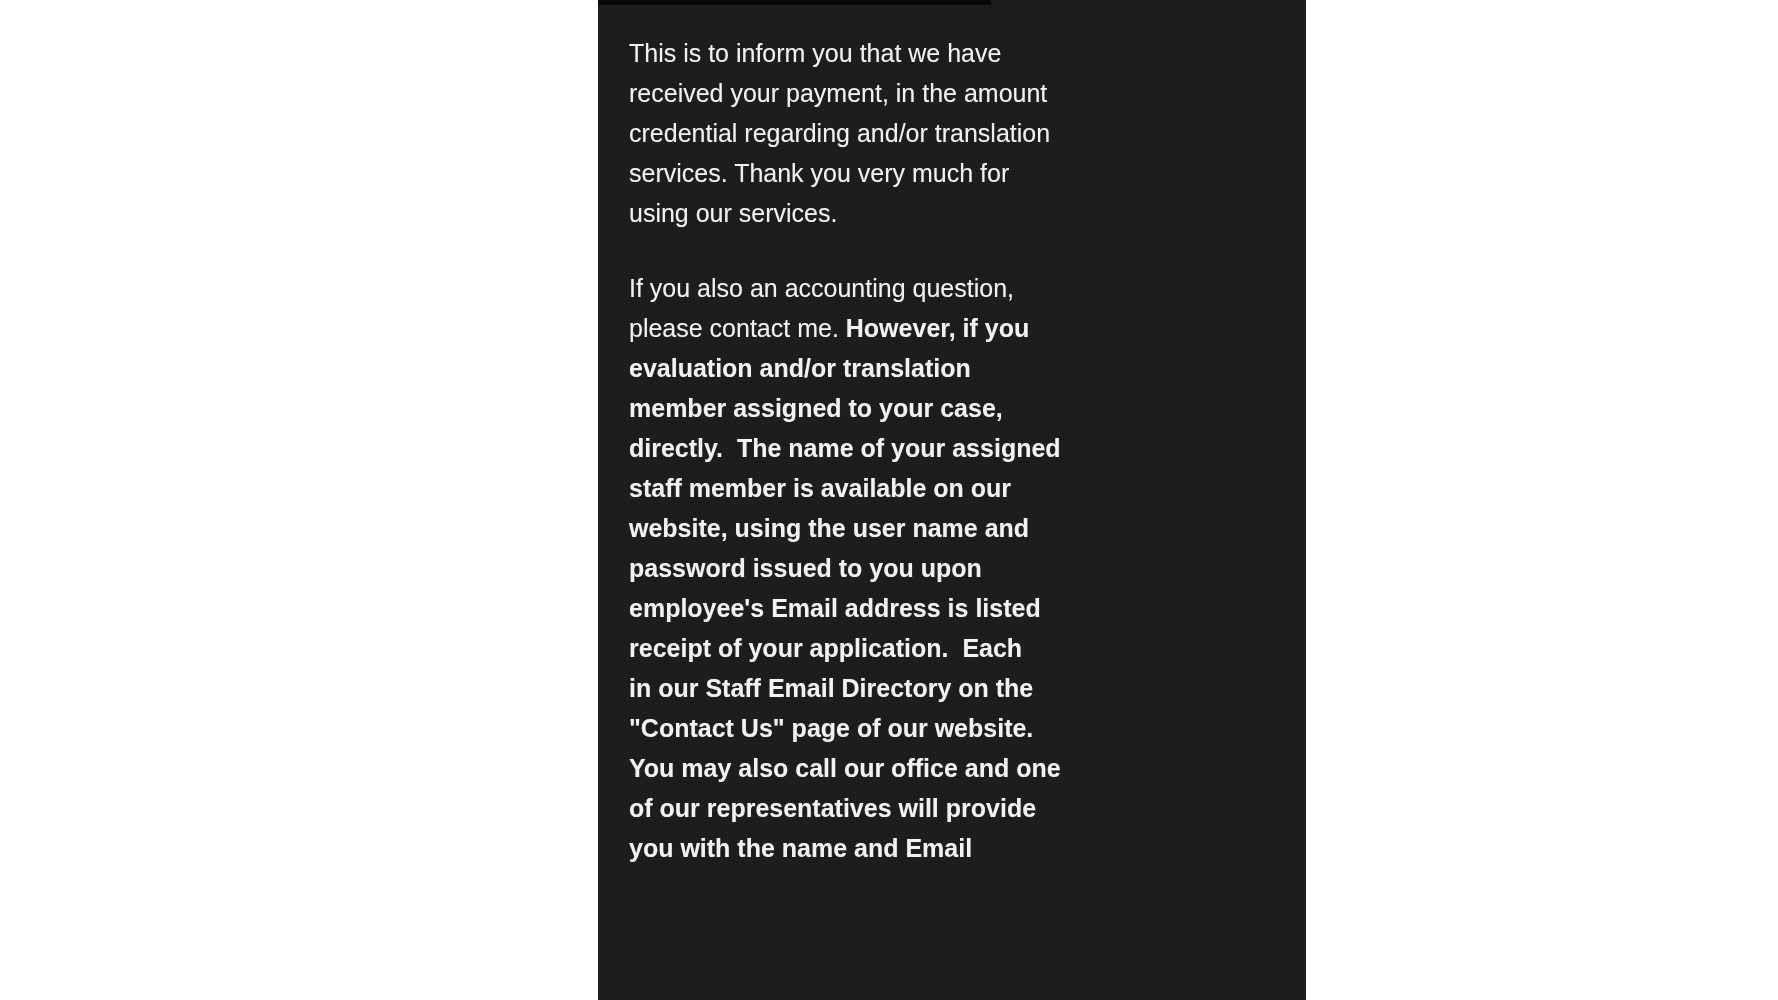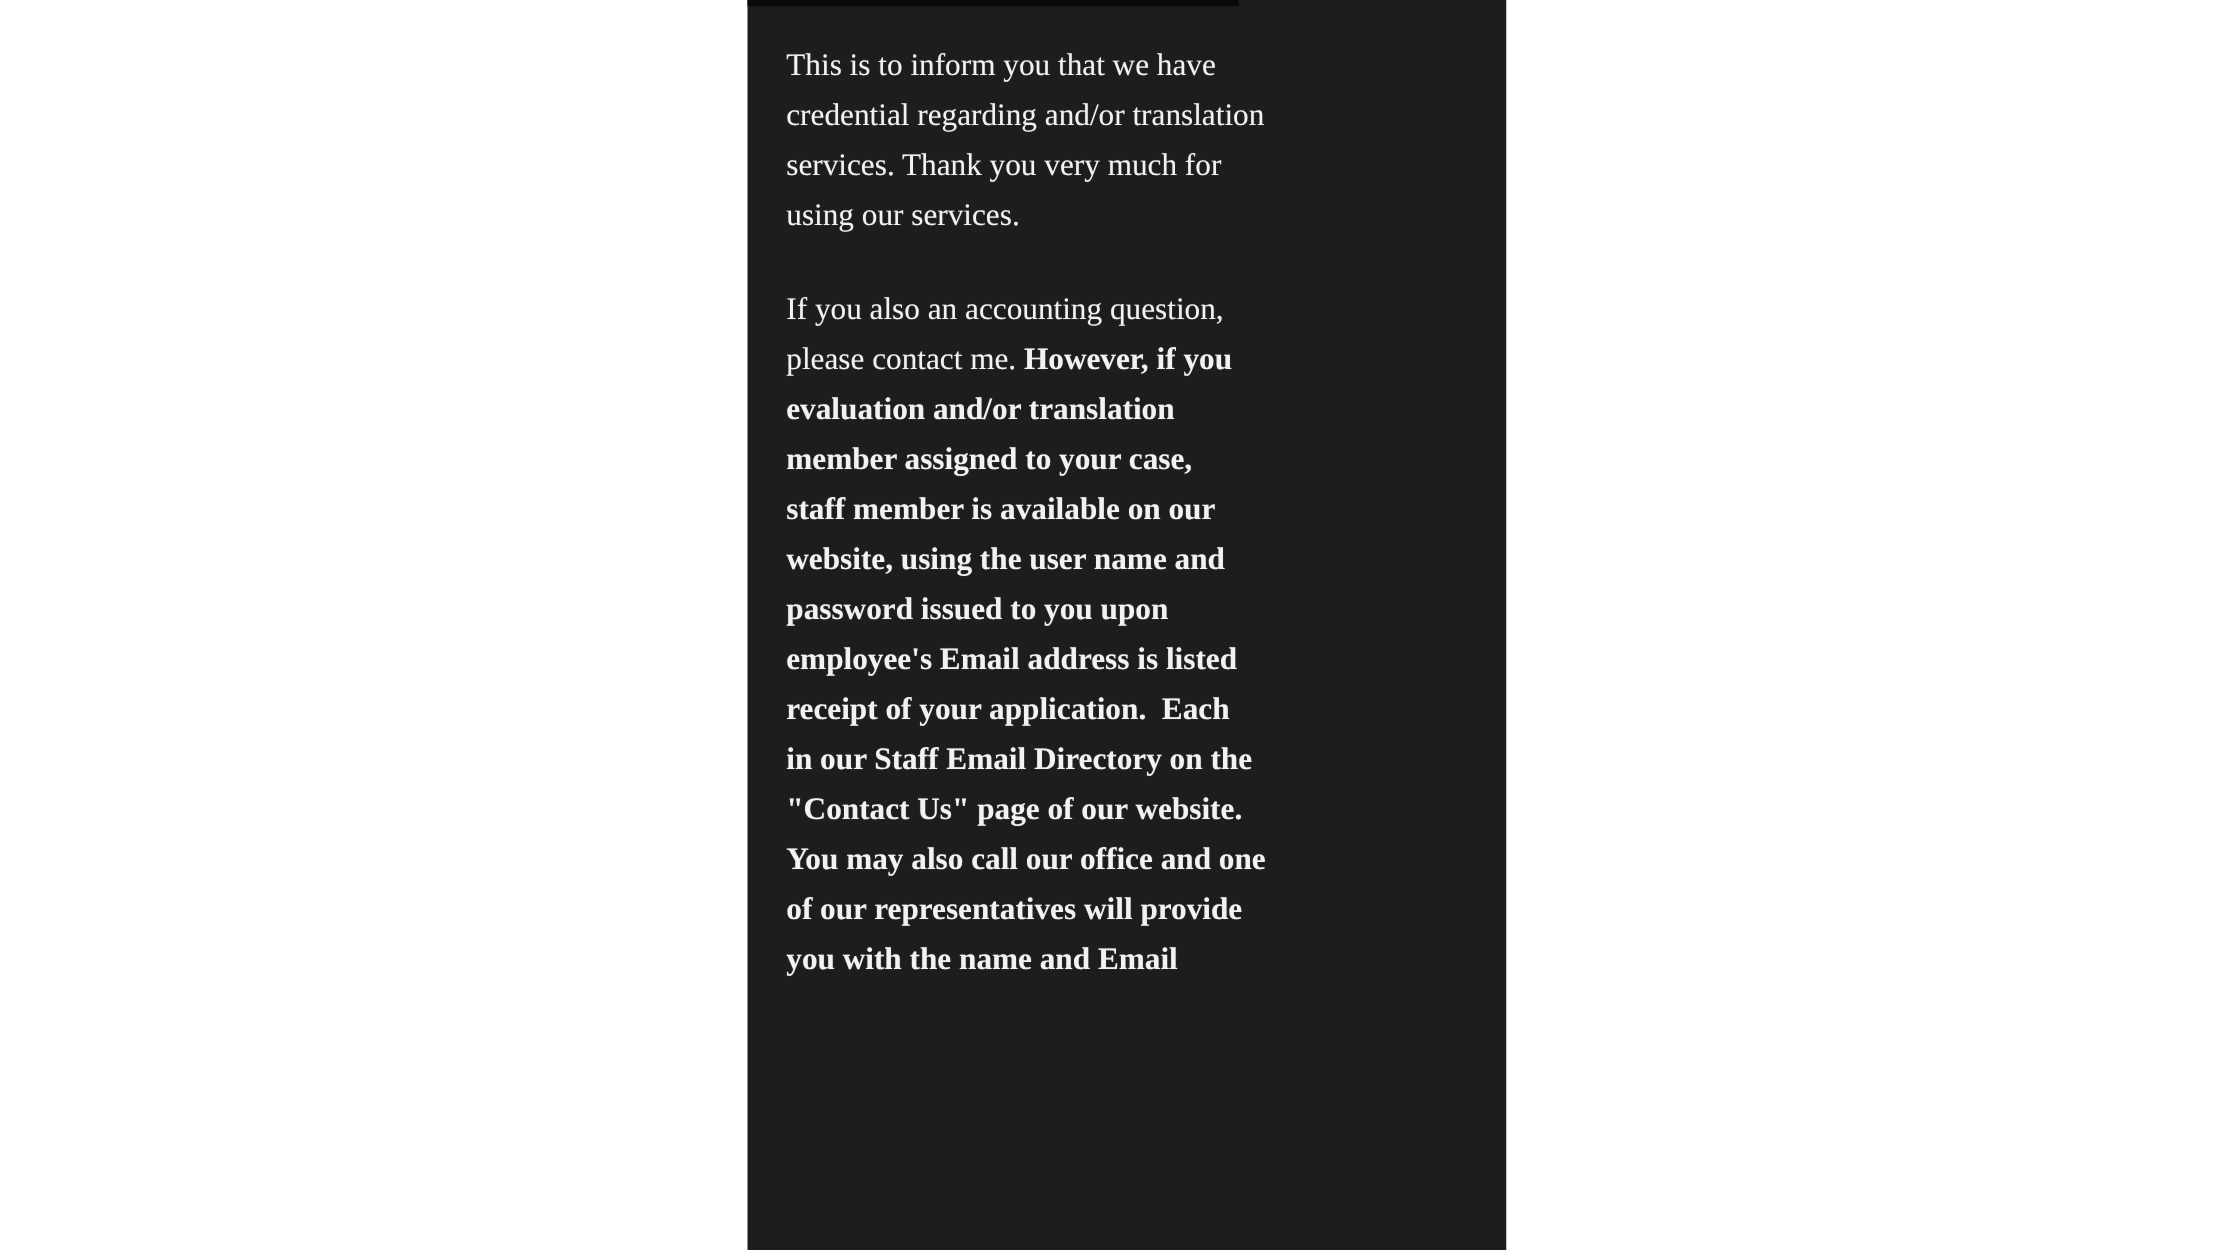--- a/index.html
+++ b/index.html
@@ -11,24 +11,23 @@
     height: 1000px;
     position: relative;
     overflow: hidden;
     background: var(--color-margin, #ffffff);
     font-family: "Liberation Sans", sans-serif;
   }
   .panel {
     position: absolute;
     left: 598px;
     top: 0;
-    width: 607px;
+    width: 708px;
     height: 1000px;
     background: var(--color-panel, #1d1d1f);
-    font-family: Liberation Serif, serif;
   }
   .top-strip {
     position: absolute;
     left: 0;
     top: 0;
     width: 393px;
     height: 5px;
     background: var(--color-top_strip, #09090a);
   }
   .message-body {
@@ -52,29 +51,31 @@
   }
 </style>
 </head>
 <body>
 
 <div class="panel">
   <div class="top-strip"></div>
   <div class="message-body">
       <div class="paragraph">
         <div class="line"><span class="seg-regular">This is to inform you that we have</span></div>
+        <div class="line"><span class="seg-regular">received your payment, in the amount</span></div>
         <div class="line"><span class="seg-regular">credential regarding and/or translation</span></div>
         <div class="line"><span class="seg-regular">services. Thank you very much for</span></div>
         <div class="line"><span class="seg-regular">using our services.</span></div>
       </div>
       <div class="paragraph">
         <div class="line"><span class="seg-regular">If you also an accounting question,</span></div>
         <div class="line"><span class="seg-regular">please contact me. </span><span class="seg-bold">However, if you</span></div>
         <div class="line"><span class="seg-bold">evaluation and/or translation</span></div>
         <div class="line"><span class="seg-bold">member assigned to your case,</span></div>
+        <div class="line"><span class="seg-bold">directly.  The name of your assigned</span></div>
         <div class="line"><span class="seg-bold">staff member is available on our</span></div>
         <div class="line"><span class="seg-bold">website, using the user name and</span></div>
         <div class="line"><span class="seg-bold">password issued to you upon</span></div>
         <div class="line"><span class="seg-bold">employee's Email address is listed</span></div>
         <div class="line"><span class="seg-bold">receipt of your application.  Each</span></div>
         <div class="line"><span class="seg-bold">in our Staff Email Directory on the</span></div>
         <div class="line"><span class="seg-bold">"Contact Us" page of our website.</span></div>
         <div class="line"><span class="seg-bold">You may also call our office and one</span></div>
         <div class="line"><span class="seg-bold">of our representatives will provide</span></div>
         <div class="line"><span class="seg-bold">you with the name and Email</span></div>

